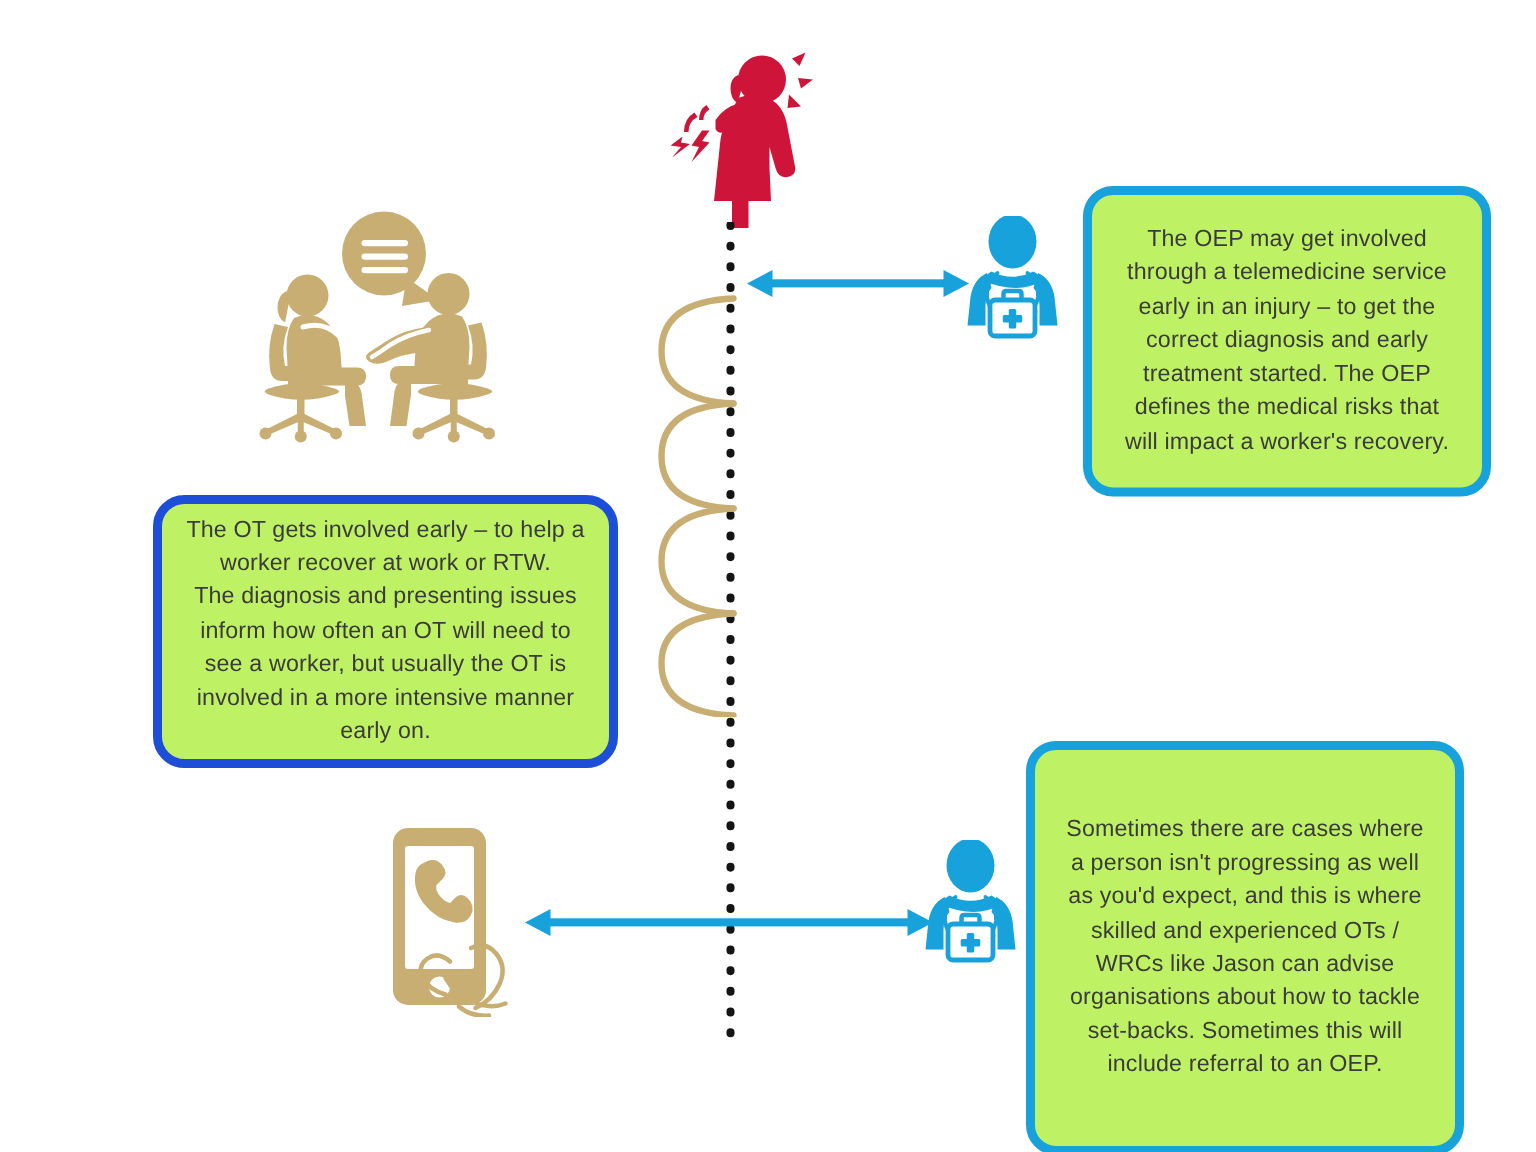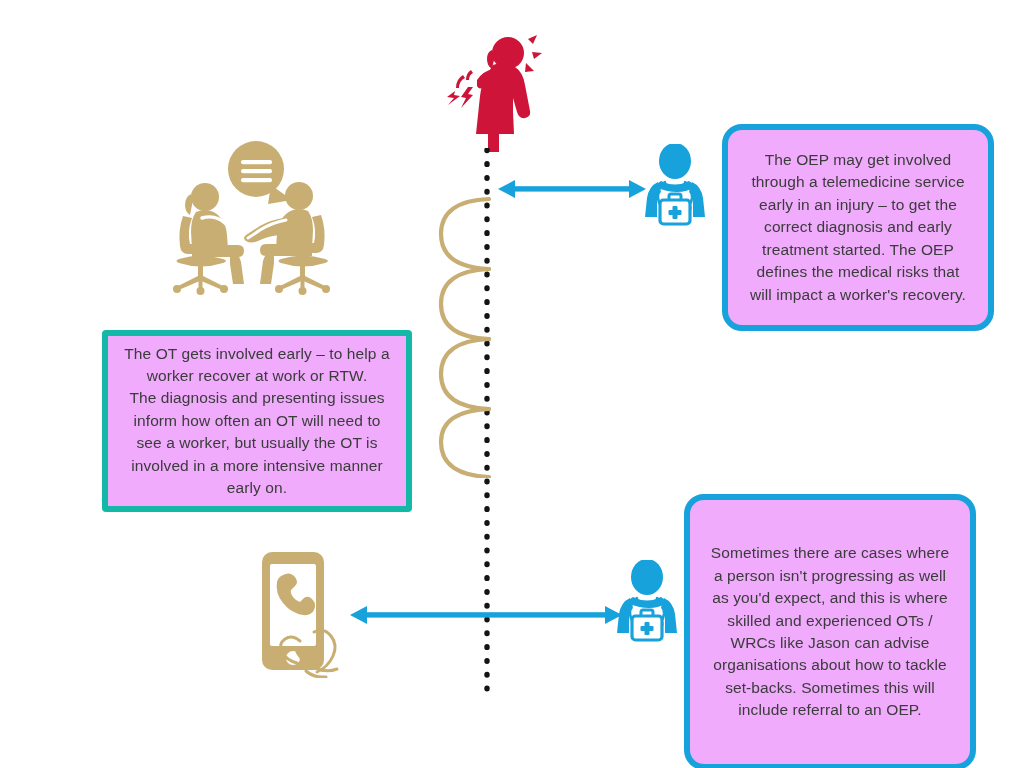--- a/index.html
+++ b/index.html
@@ -15,41 +15,41 @@
     width: 1024px;
     height: 768px;
     background: #ffffff;
     overflow: hidden;
   }
 
   
   .callout {
     position: absolute;
     box-sizing: border-box;
-    background: #f0abfc;
+    background: #bef264;
     display: flex;
     align-items: center;
     justify-content: center;
     text-align: center;
     color: #3b3b3b;
     font-size: 15.5px;
     line-height: 22.4px;
     letter-spacing: 0.1px;
   }
   .callout .txt {
     padding: 4px 16px;
     white-space: pre-line;
   }
   .callout-blue {
     border: 6px solid #17a2dc;
     border-radius: 20px;
   }
   .callout-tan {
-    border: 6px solid #14b8a6;
-    border-radius: 4px;
+    border: 6px solid #1d4ed8;
+    border-radius: 21px;
   }
 
   #box-oep-telemedicine { left: 722px; top: 124px; width: 272px; height: 207px; }
   #box-ot-early        { left: 102px; top: 330px; width: 310px; height: 182px; }
   #box-setbacks        { left: 684px; top: 494px; width: 292px; height: 276px; }
 
   
   .icon { position: absolute; }
   #icon-injured-worker { left: 446px; top: 34px; width: 96px; height: 118px; }
   #icon-consultation   { left: 172px; top: 132px; width: 188px; height: 168px; }

